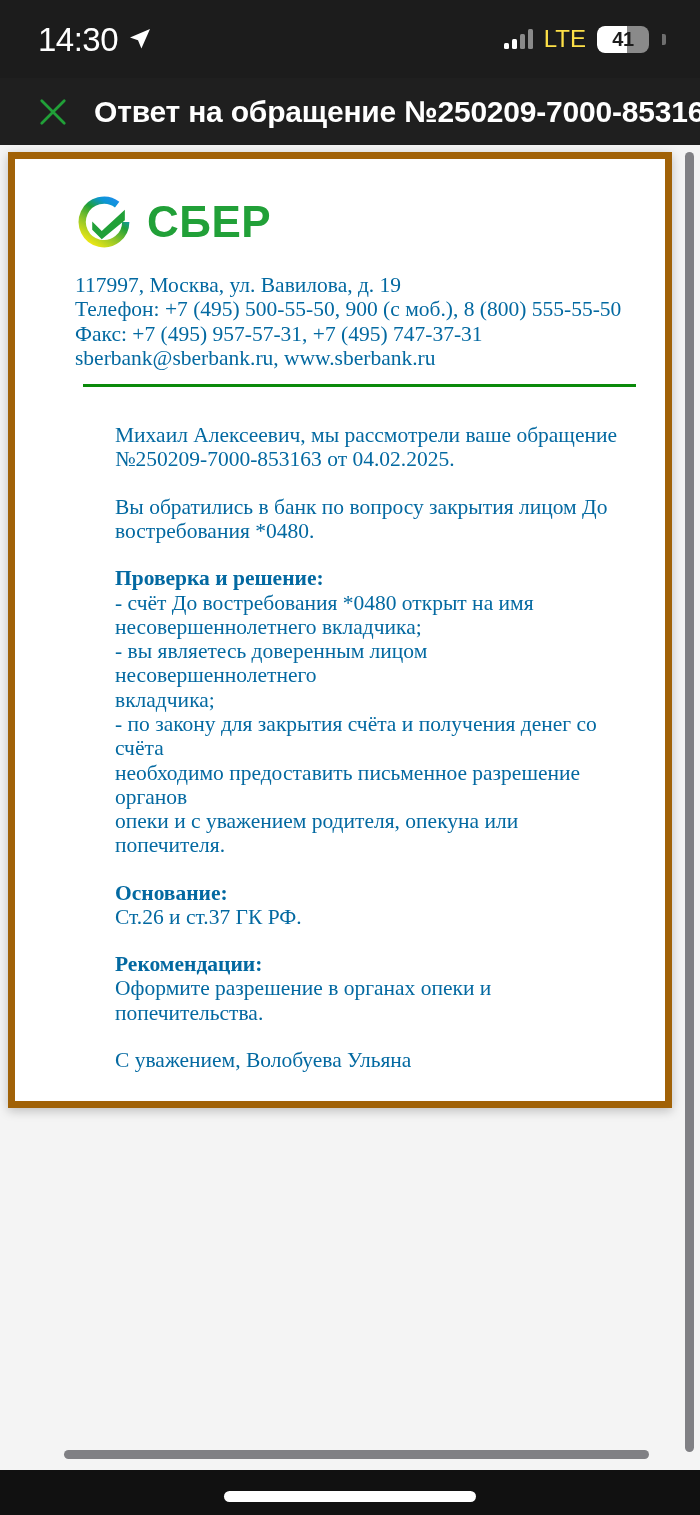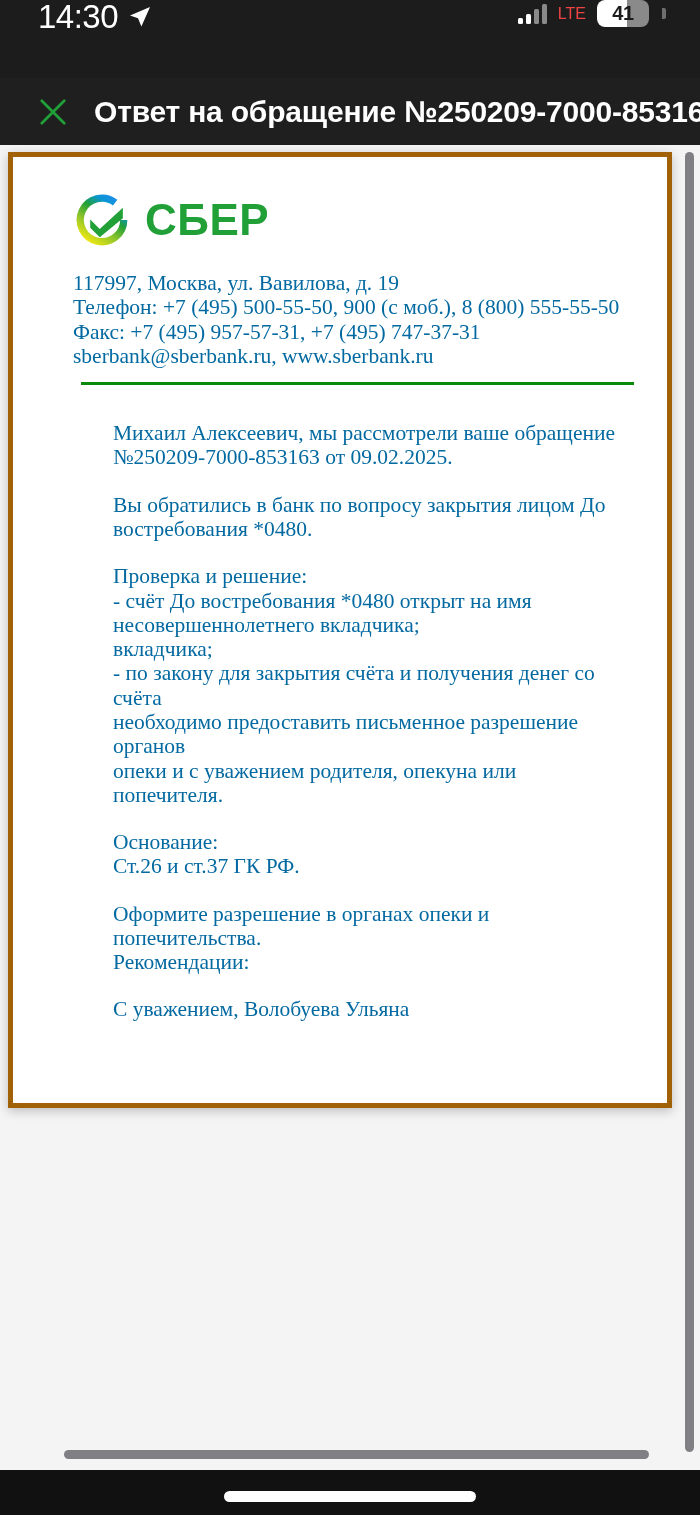--- a/index.html
+++ b/index.html
@@ -14,38 +14,38 @@
     width: 700px; height: 1515px;
     background: #1c1c1c;
     overflow: hidden;
   }
 
   
   .statusbar {
     position: absolute; top: 0; left: 0;
     width: 700px; height: 78px;
     background: #1c1c1c;
-    display: flex; align-items: flex-start;
+    display: flex; align-items: center;
     justify-content: space-between;
     padding: 0 34px 0 38px;
   }
   .status-left { display: flex; align-items: center; gap: 10px; }
   .clock {
     color: #fff; font-size: 33px; font-weight: 500;
     letter-spacing: -0.5px; line-height: 1;
   }
   .loc-arrow { width: 24px; height: 24px; display: block; }
   .status-right { display: flex; align-items: center; gap: 11px; }
   .signal { display: flex; align-items: flex-end; gap: 3px; height: 20px; }
   .signal i { display: block; width: 5px; border-radius: 1.5px; background: #fff; }
   .signal i:nth-child(1) { height: 6px;  background: #fff; }
   .signal i:nth-child(2) { height: 10px; background: #fff; }
   .signal i:nth-child(3) { height: 15px; background: #8a8a8a; }
   .signal i:nth-child(4) { height: 20px; background: #8a8a8a; }
-  .lte { color: #ef4444; font-size: 16px; font-weight: 500; letter-spacing: 0; }
+  .lte { color: #fde047; font-size: 24px; font-weight: 500; letter-spacing: 0; }
   .battery {
     position: relative; width: 52px; height: 27px;
     border-radius: 8px; background: #8a8a8a; overflow: hidden;
     display: flex; align-items: center;
   }
   .battery .fill {
     position: absolute; left: 0; top: 0; bottom: 0;
     width: 58%; background: #fff;
     border-radius: 8px 0 0 8px;
   }
@@ -79,21 +79,21 @@
   
   .doc-scroll {
     position: absolute; top: 145px; left: 0;
     width: 700px; height: 1325px;
     background: #f4f4f4;
   }
   .sheet {
     position: absolute; left: 8px; top: 7px;
     width: 664px; height: 956px;
     background: #fff;
-    border: 5px solid #a16207;
+    border: 7px solid #a16207;
     box-shadow: 0 3px 10px rgba(0,0,0,0.22);
   }
   .sheet-inner { padding: 34px 44px 0 60px; }
 
   
   .logo-row { display: flex; align-items: center; gap: 14px; margin-bottom: 22px; }
   .logo-mark { width: 58px; height: 58px; display: block; }
   .logo-word {
     font-size: 44px; font-weight: 700; color: #21a038;
     letter-spacing: 0.5px; line-height: 1;
@@ -108,21 +108,21 @@
     line-height: 1.13;
   }
   .contact-block { margin-bottom: 14px; }
   .contact-block div { white-space: nowrap; }
   .green-rule {
     height: 3px; background: #0a8a0a;
     width: 553px; margin: 6px 0 36px 8px;
   }
   .body-block { padding-left: 8px; }
   .para { margin-bottom: 23px; }
-  .para b { font-weight: 400; }
+  .para b { font-weight: 700; }
   .para .ln { display: block; margin-left: 32px; }
   .sig .ln { display: block; }
 
   
   .vscroll {
     position: absolute; right: 6px; top: 152px;
     width: 9px; height: 1300px;
     background: #808084; border-radius: 5px;
   }
   .hscroll {
@@ -204,46 +204,47 @@
             <div>Телефон: +7 (495) 500-55-50, 900 (с моб.), 8 (800) 555-55-50</div>
             <div>Факс: +7 (495) 957-57-31, +7 (495) 747-37-31</div>
             <div>sberbank@sberbank.ru, www.sberbank.ru</div>
           </div>
 
           <div class="green-rule"></div>
 
           <div class="body-block">
             <div class="para">
               <span class="ln">Михаил Алексеевич, мы рассмотрели ваше обращение</span>
-              <span class="ln">№250209-7000-853163 от 09.02.2025.</span>
+              <span class="ln">№250209-7000-853163 от 04.02.2025.</span>
             </div>
 
             <div class="para">
               <span class="ln">Вы обратились в банк по вопросу закрытия лицом До</span>
               <span class="ln">востребования *0480.</span>
             </div>
 
             <div class="para">
               <span class="ln"><b>Проверка и решение:</b></span>
               <span class="ln">- счёт До востребования *0480 открыт на имя</span>
               <span class="ln">несовершеннолетнего вкладчика;</span>
+              <span class="ln">- вы являетесь доверенным лицом несовершеннолетнего</span>
               <span class="ln">вкладчика;</span>
               <span class="ln">- по закону для закрытия счёта и получения денег со счёта</span>
               <span class="ln">необходимо предоставить письменное разрешение органов</span>
               <span class="ln">опеки и с уважением родителя, опекуна или попечителя.</span>
             </div>
 
             <div class="para">
               <span class="ln"><b>Основание:</b></span>
               <span class="ln">Ст.26 и ст.37 ГК РФ.</span>
             </div>
 
             <div class="para">
+              <span class="ln"><b>Рекомендации:</b></span>
               <span class="ln">Оформите разрешение в органах опеки и попечительства.</span>
-              <span class="ln"><b>Рекомендации:</b></span>
             </div>
 
             <div class="para sig">
               <span class="ln">С уважением, Волобуева Ульяна</span>
             </div>
           </div>
         </div>
 
       </div>
     </div>

